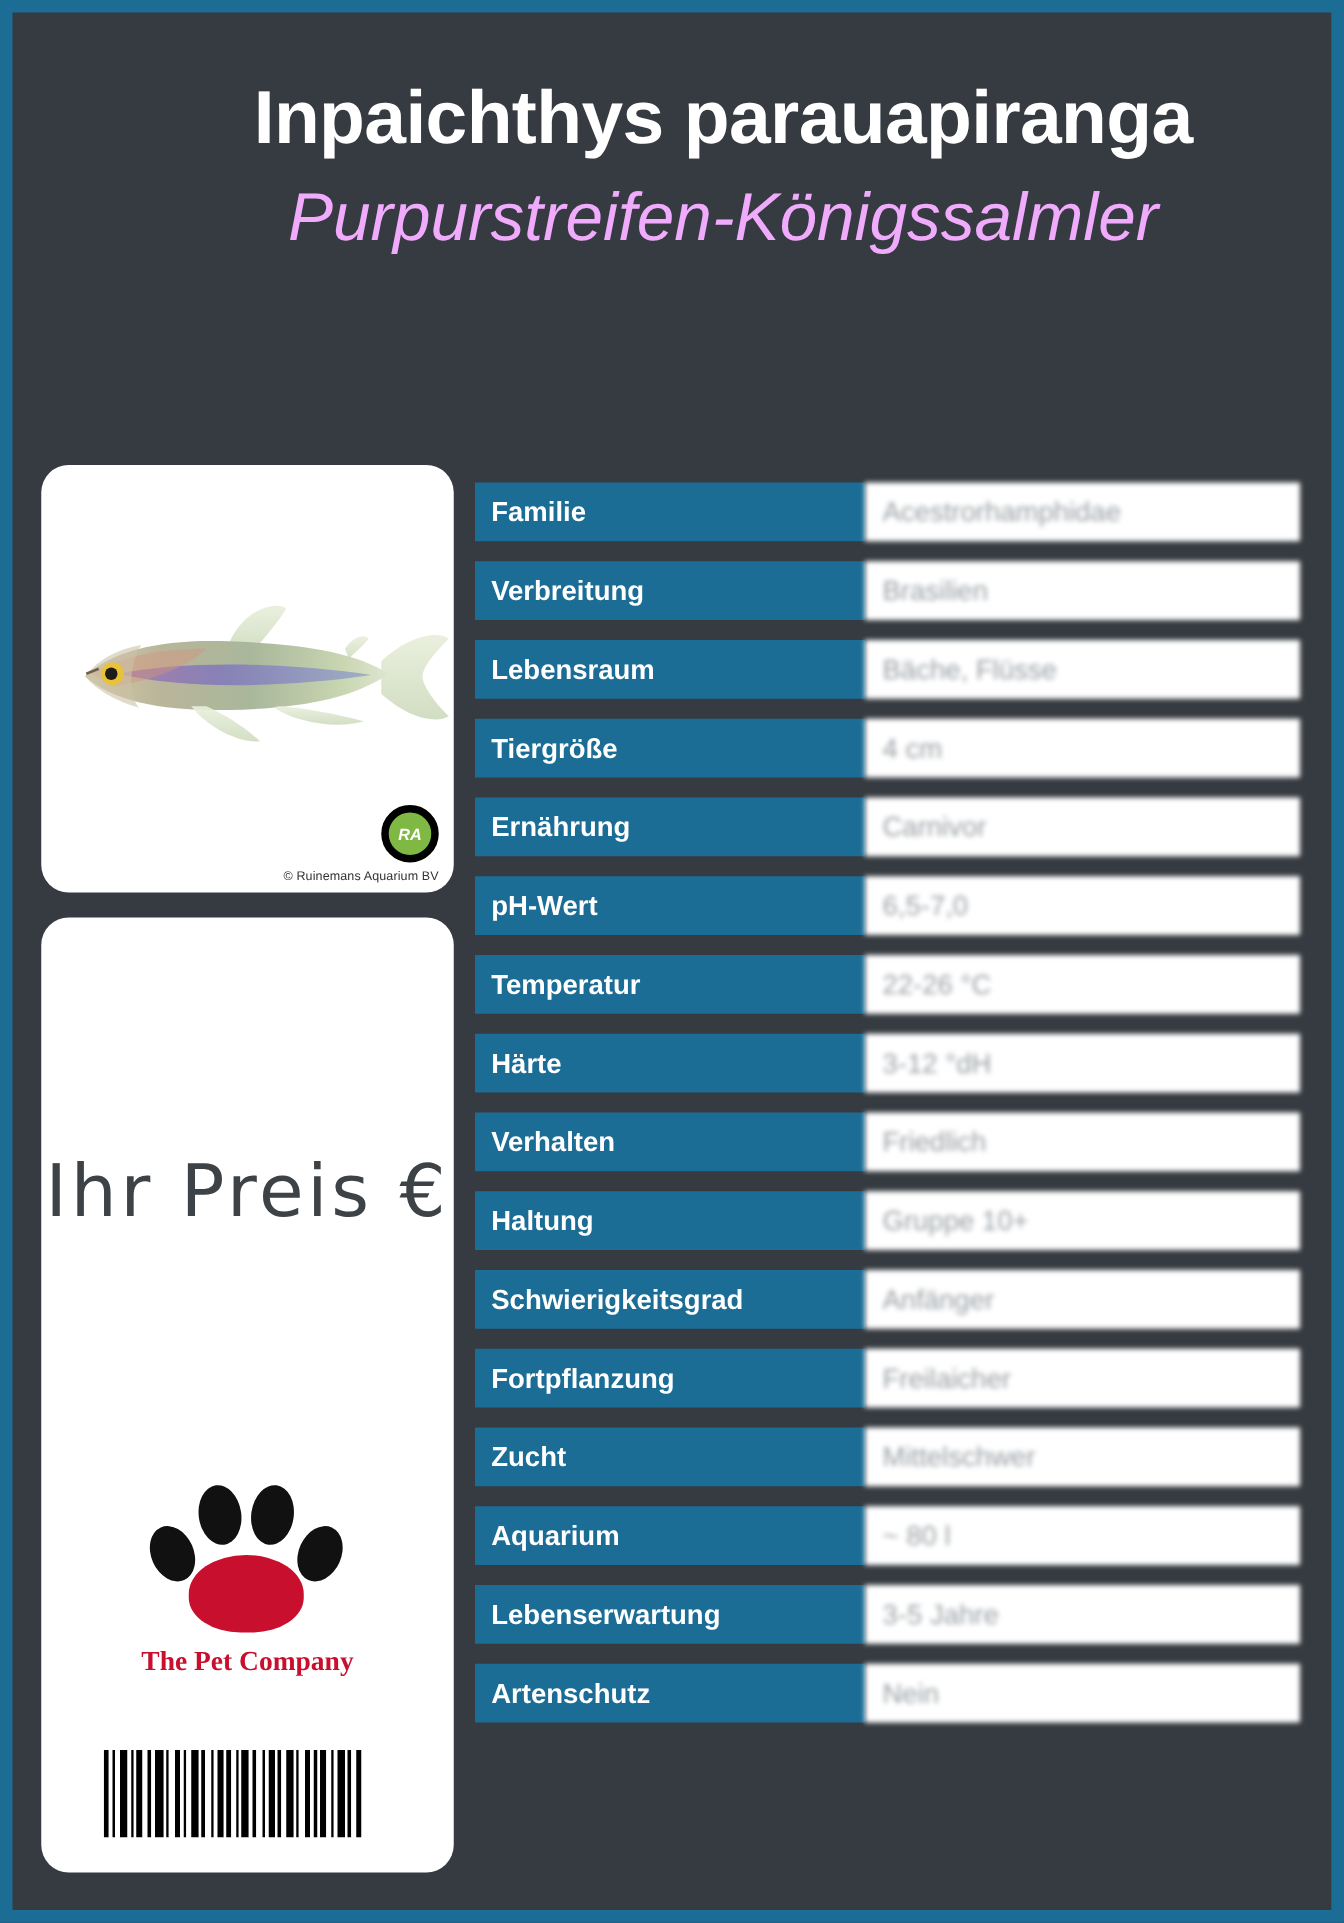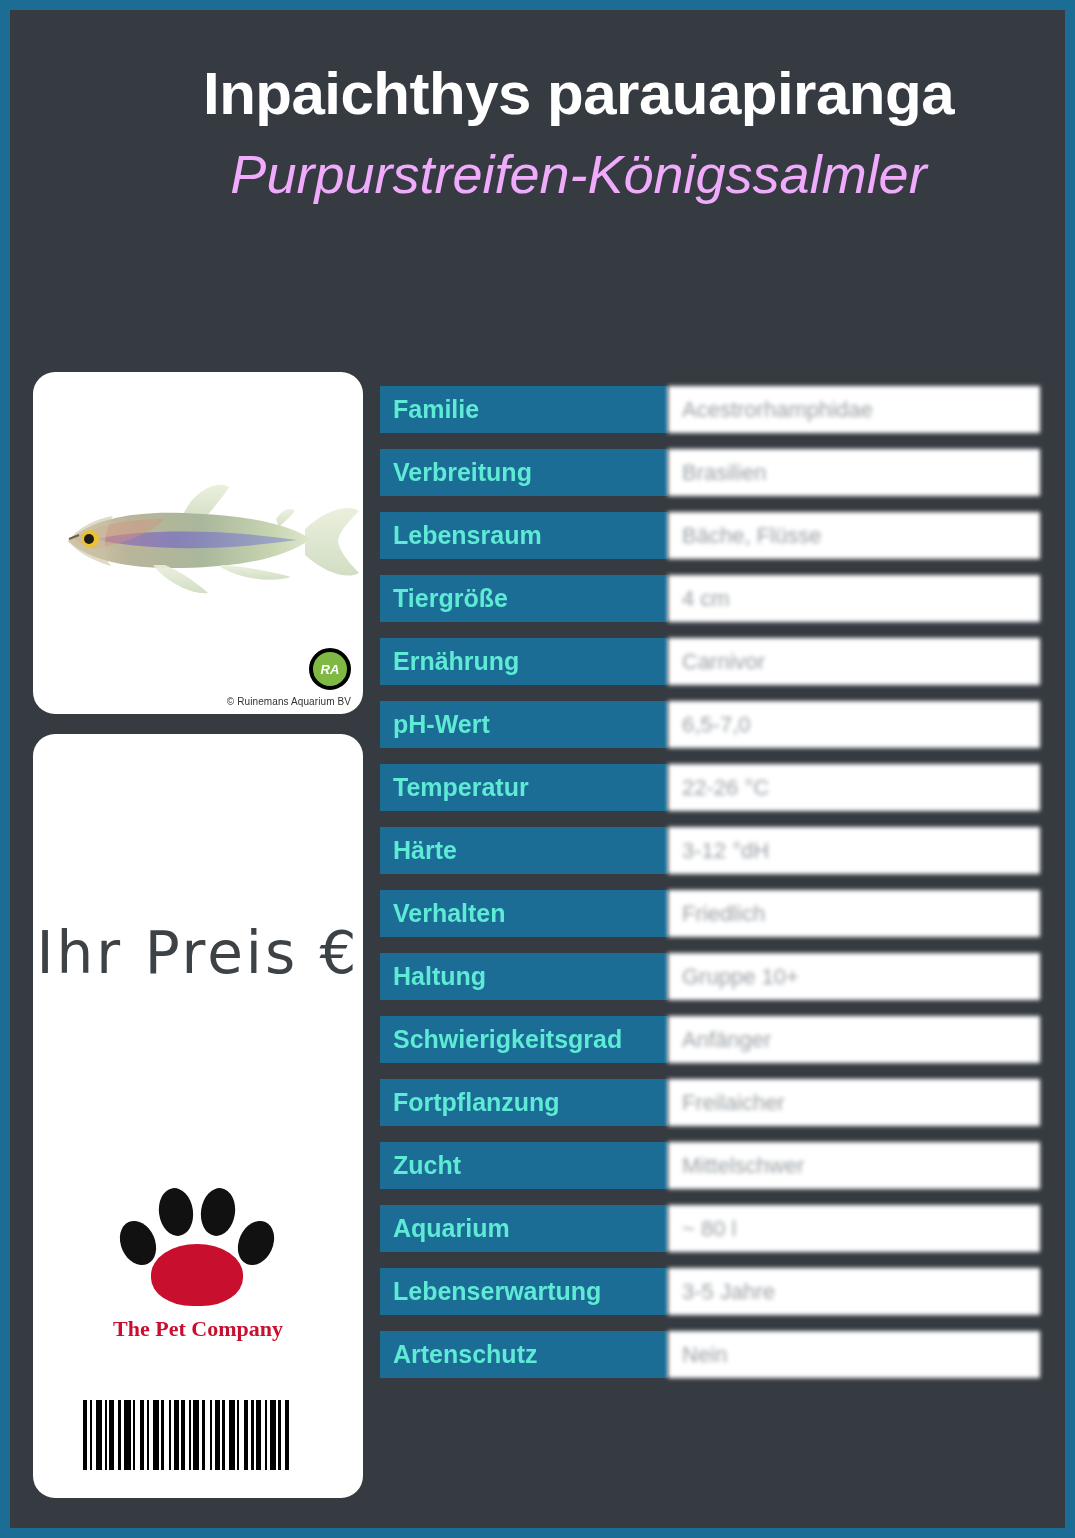--- a/index.html
+++ b/index.html
@@ -81,21 +81,21 @@
     letter-spacing: 0.1px;
   }
   .photo-badge {
     position: absolute;
     right: 12px;
     bottom: 24px;
     width: 34px;
     height: 34px;
     border-radius: 50%;
     background: #7fb842;
-    border: 4px solid #000000;
+    border: 6px solid #000000;
     display: flex;
     align-items: center;
     justify-content: center;
     color: #ffffff;
     font-size: 13px;
     font-weight: bold;
     font-style: italic;
   }
 
   .price-box {
@@ -174,24 +174,24 @@
     top: 376px;
     width: 660px;
   }
   .row {
     display: flex;
     height: 47px;
     margin-bottom: 16px;
     align-items: stretch;
   }
   .row .label {
-    width: 288px;
+    width: 312px;
     background: #1b6d96;
-    color: #5eead4;
-    font-size: 25px;
+    color: #ffffff;
+    font-size: 22px;
     font-weight: bold;
     display: flex;
     align-items: center;
     padding-left: 13px;
     box-sizing: border-box;
     white-space: nowrap;
   }
   .row .value {
     flex: 1;
     background: #ffffff;

